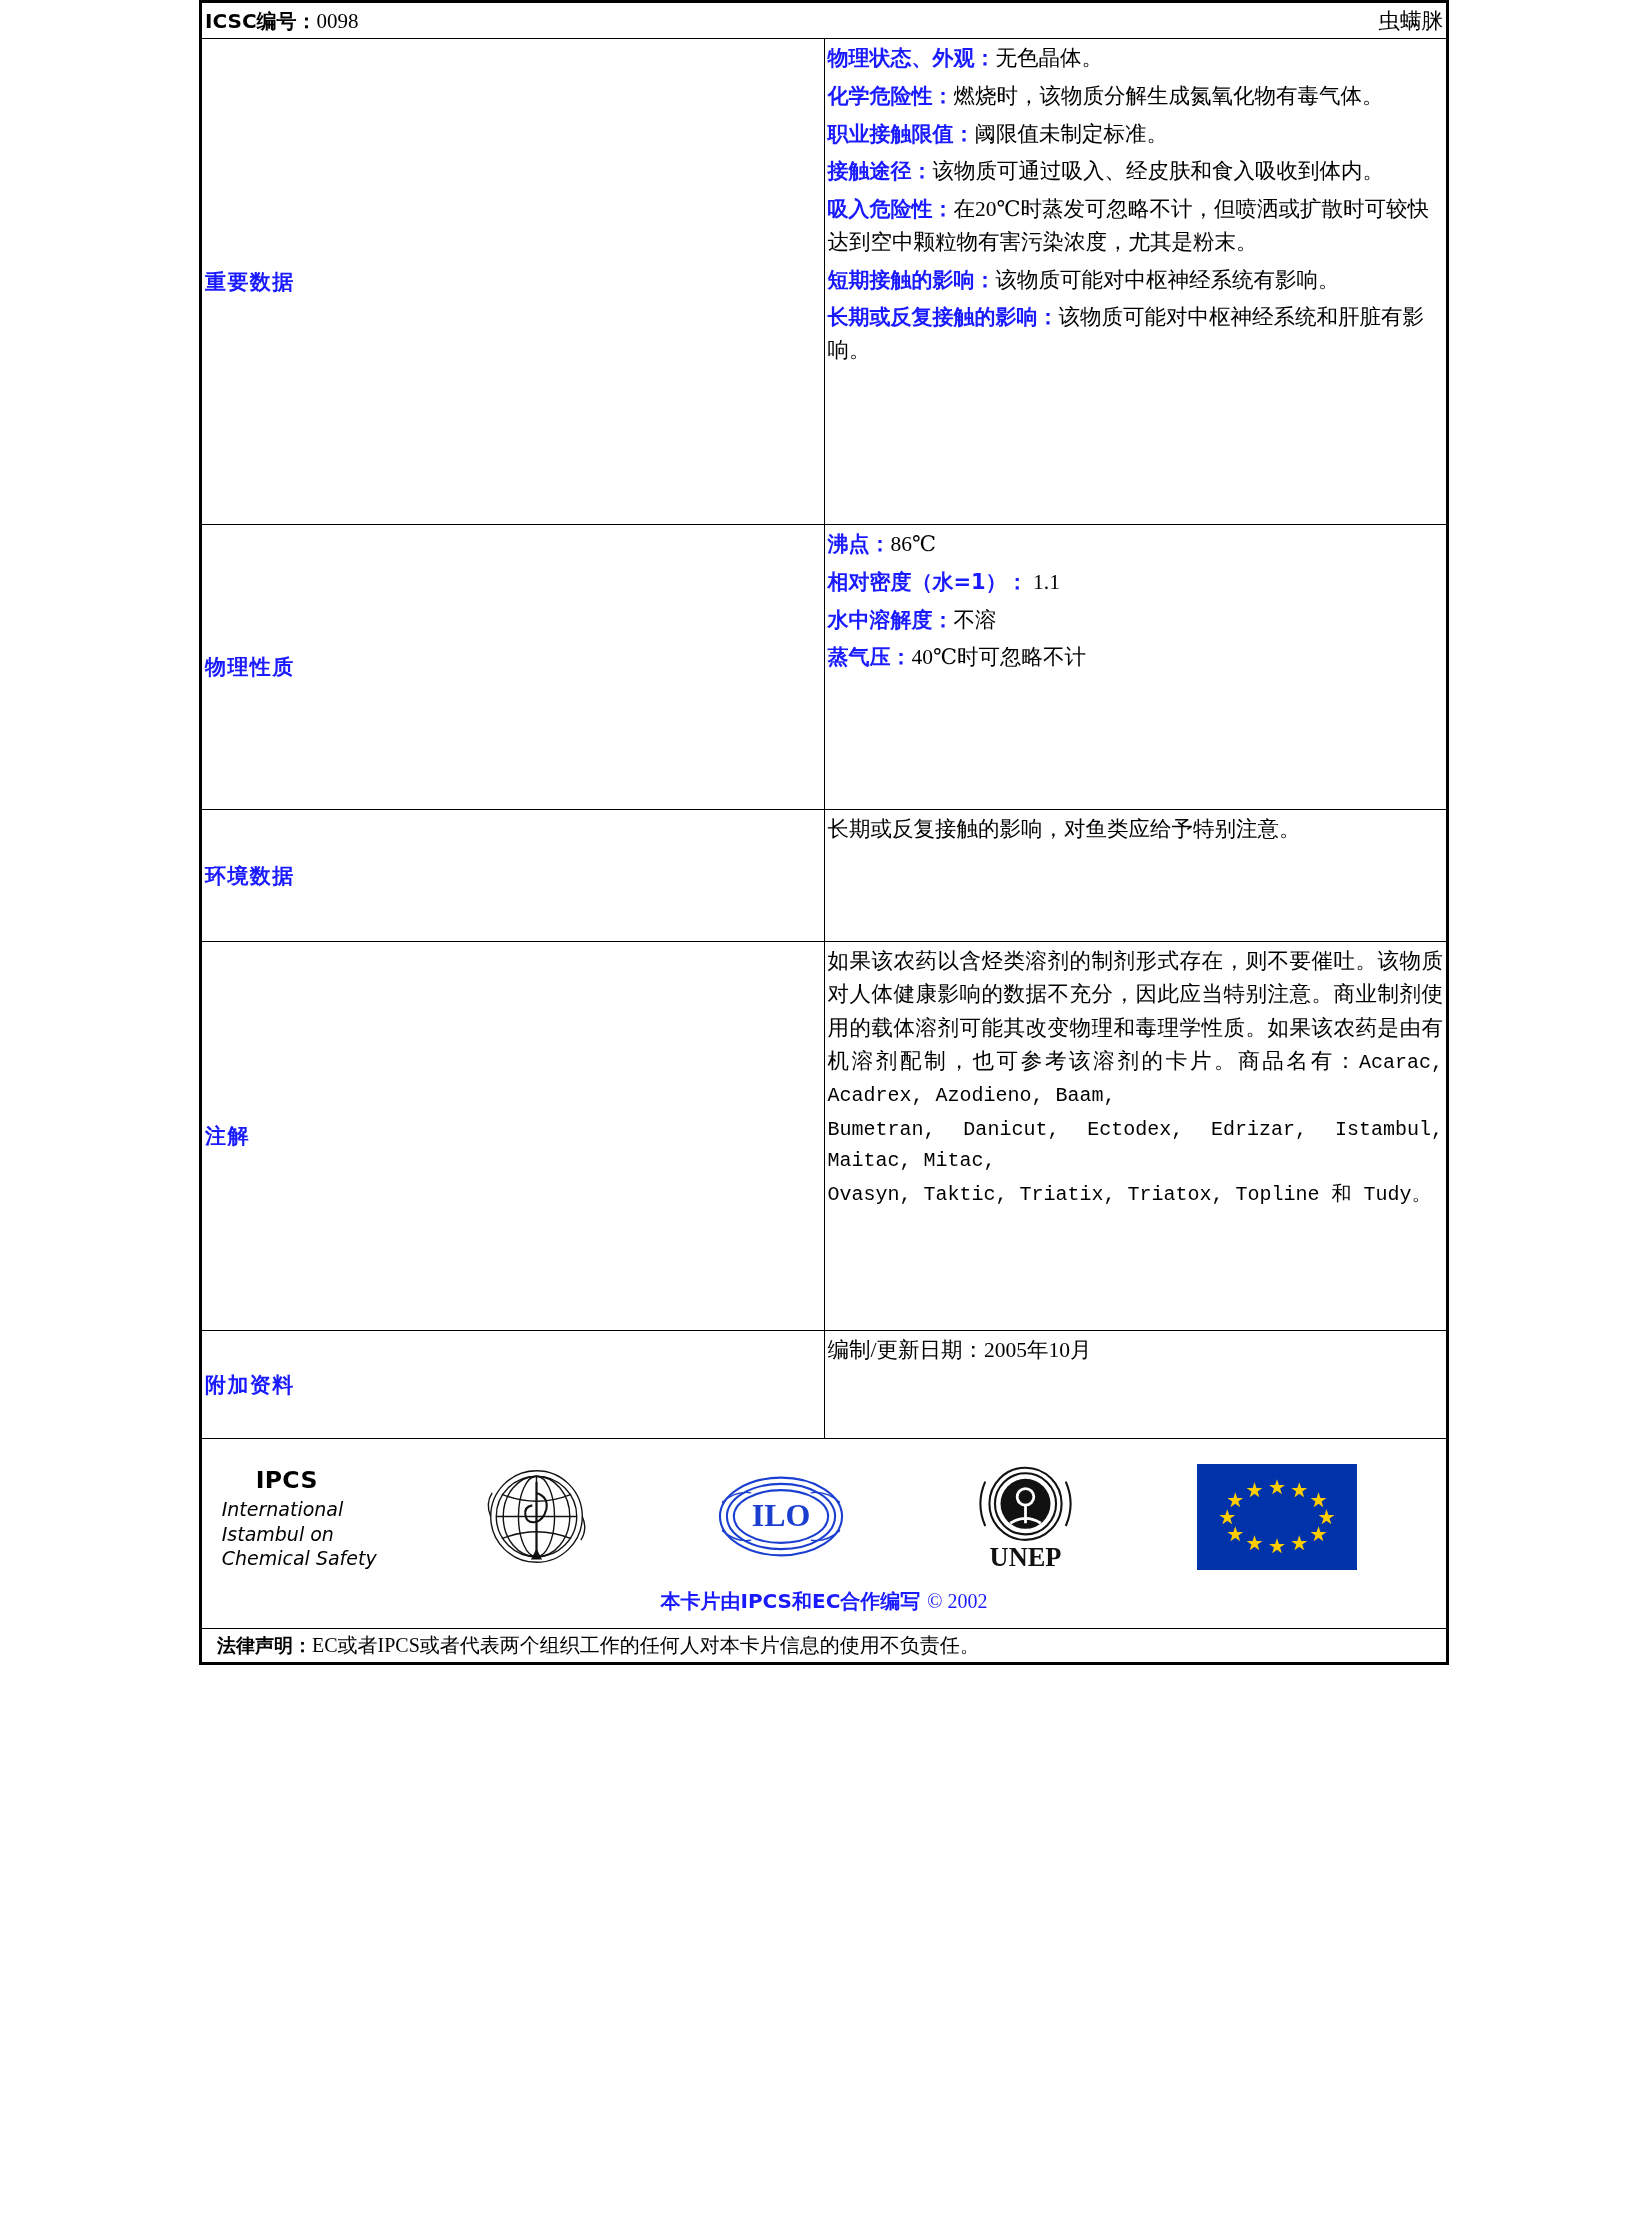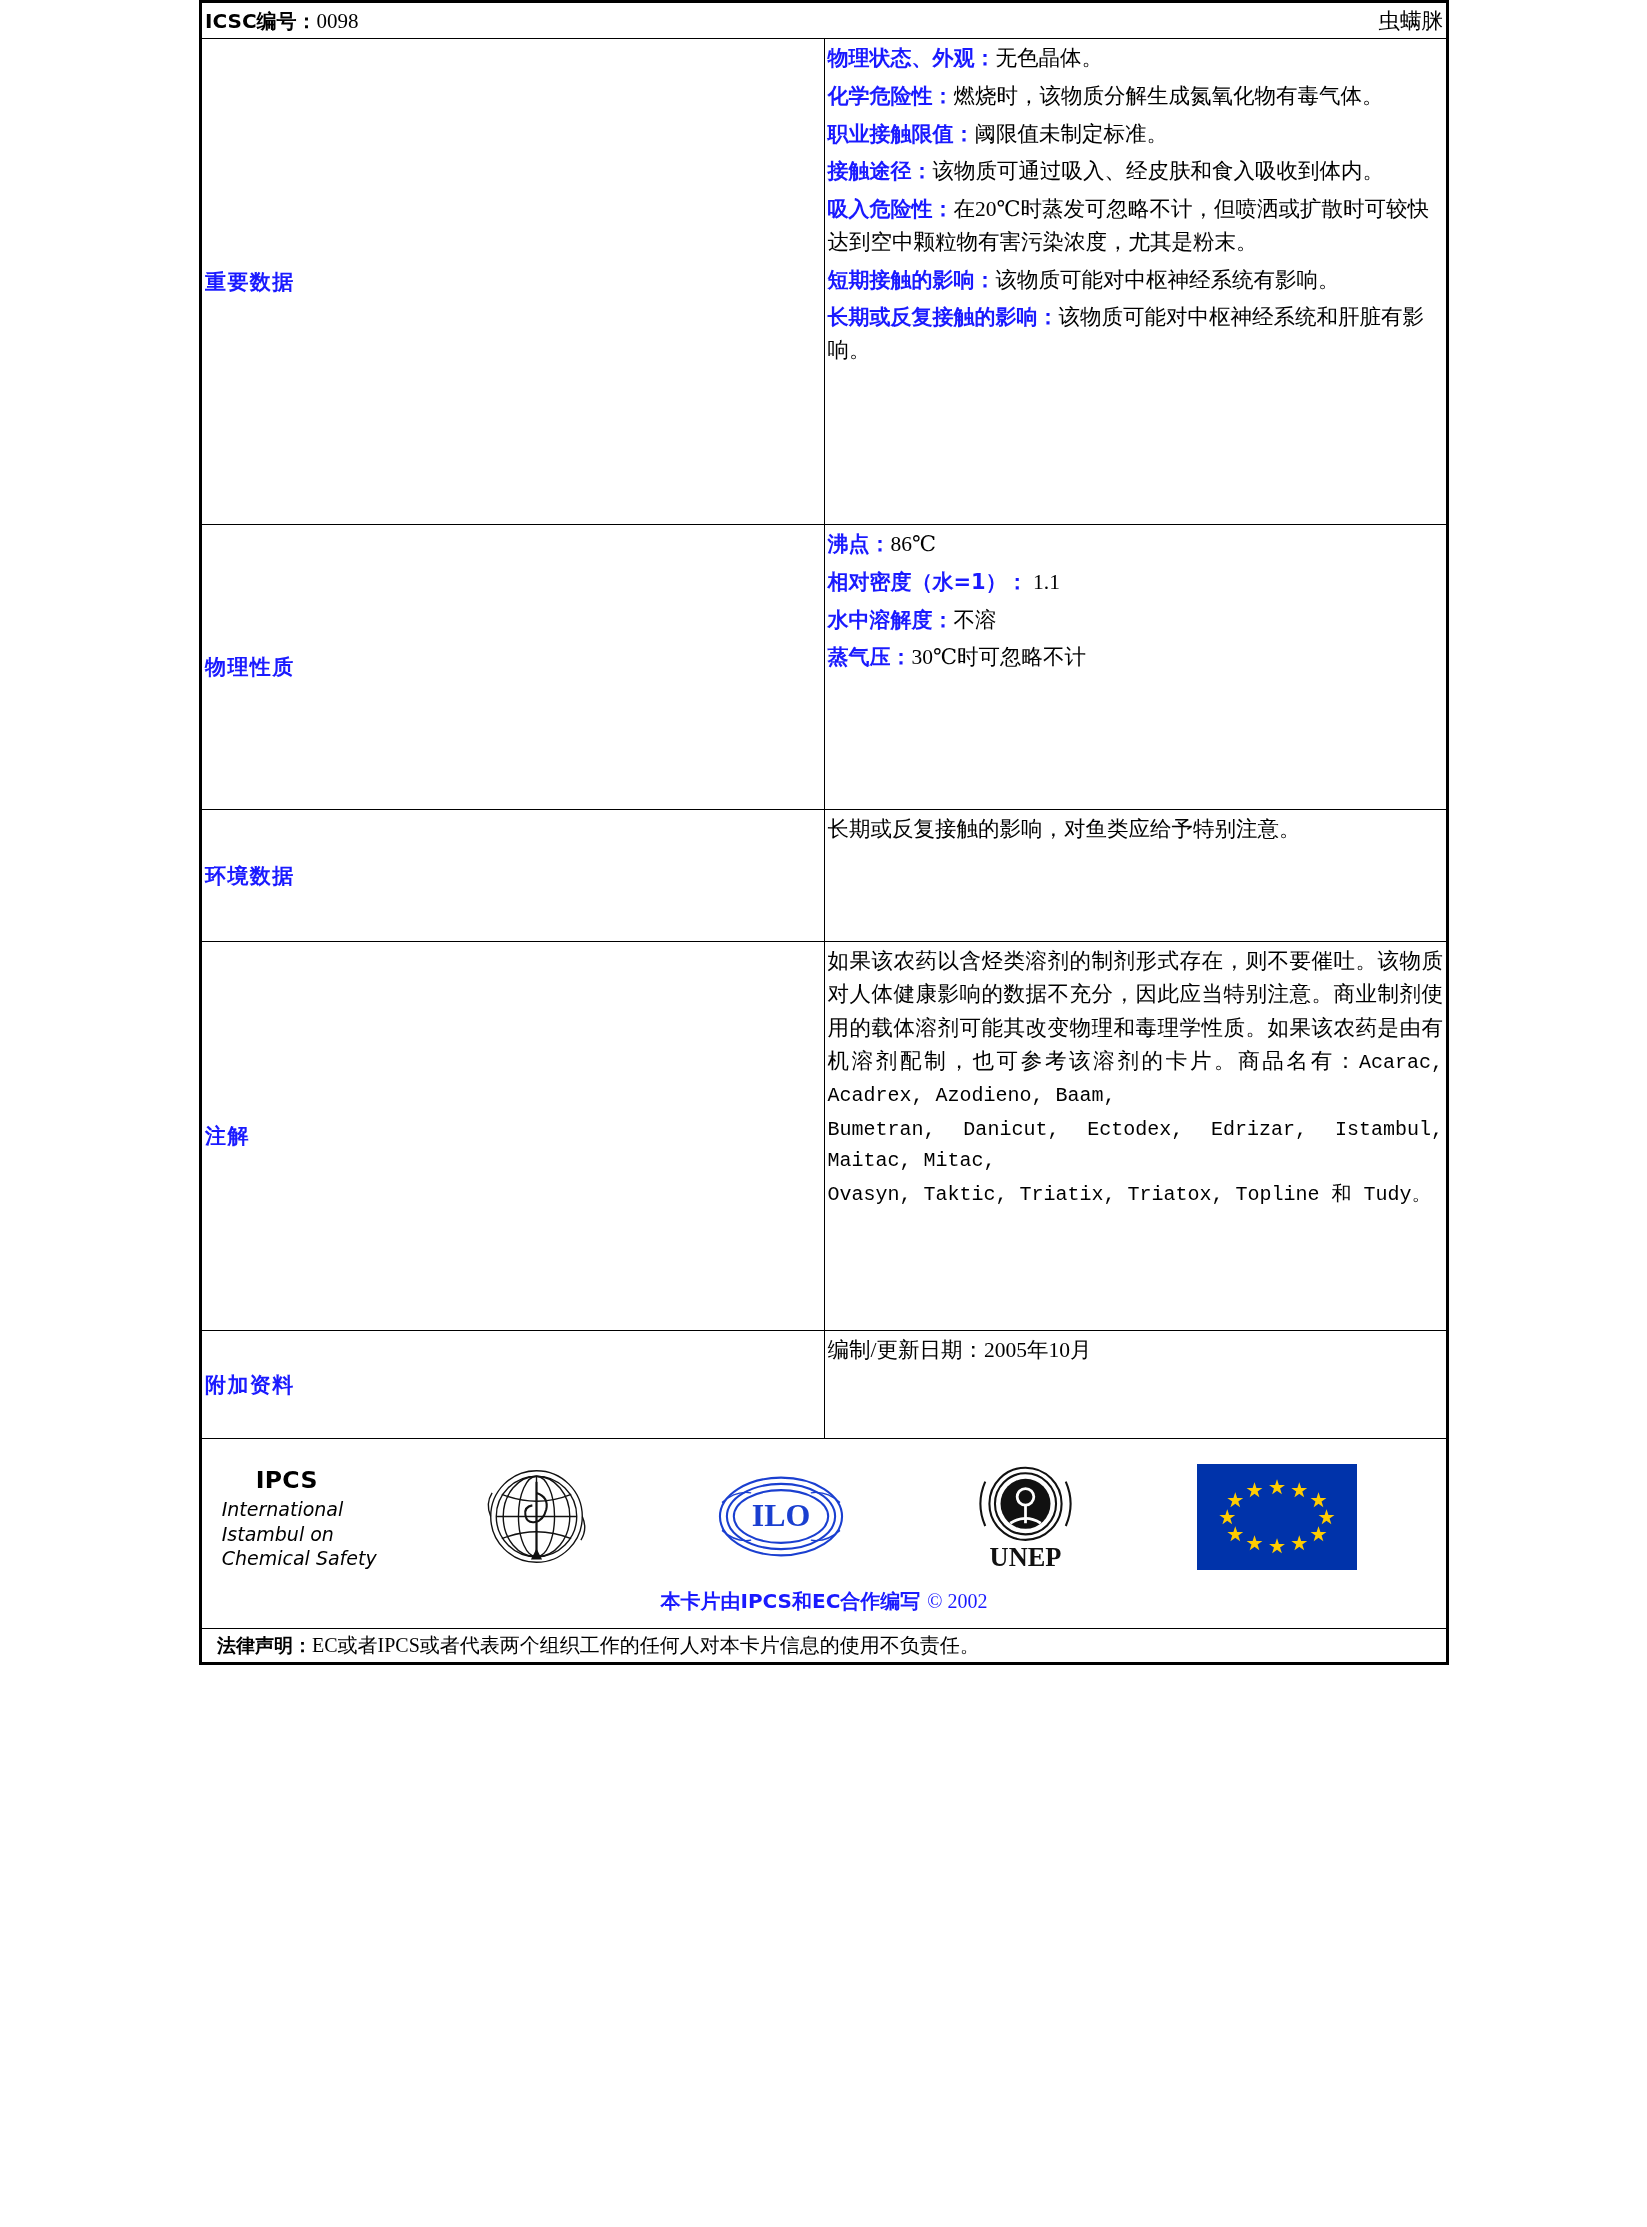--- a/index.html
+++ b/index.html
@@ -244,21 +244,21 @@
           <p class="para">
             <span class="lbl-blue">沸点：</span><span>86℃</span>
           </p>
           <p class="para">
             <span class="lbl-blue">相对密度（水=1）：</span><span> 1.1</span>
           </p>
           <p class="para">
             <span class="lbl-blue">水中溶解度：</span><span>不溶</span>
           </p>
           <p class="para">
-            <span class="lbl-blue">蒸气压：</span><span>30℃时可忽略不计</span>
+            <span class="lbl-blue">蒸气压：</span><span>40℃时可忽略不计</span>
           </p>
         </td>
       </tr>
 
       <tr class="row-env">
         <td class="label-col">环境数据</td>
         <td class="content-col">
           <p class="plain-para">长期或反复接触的影响，对鱼类应给予特别注意。</p>
         </td>
       </tr>

